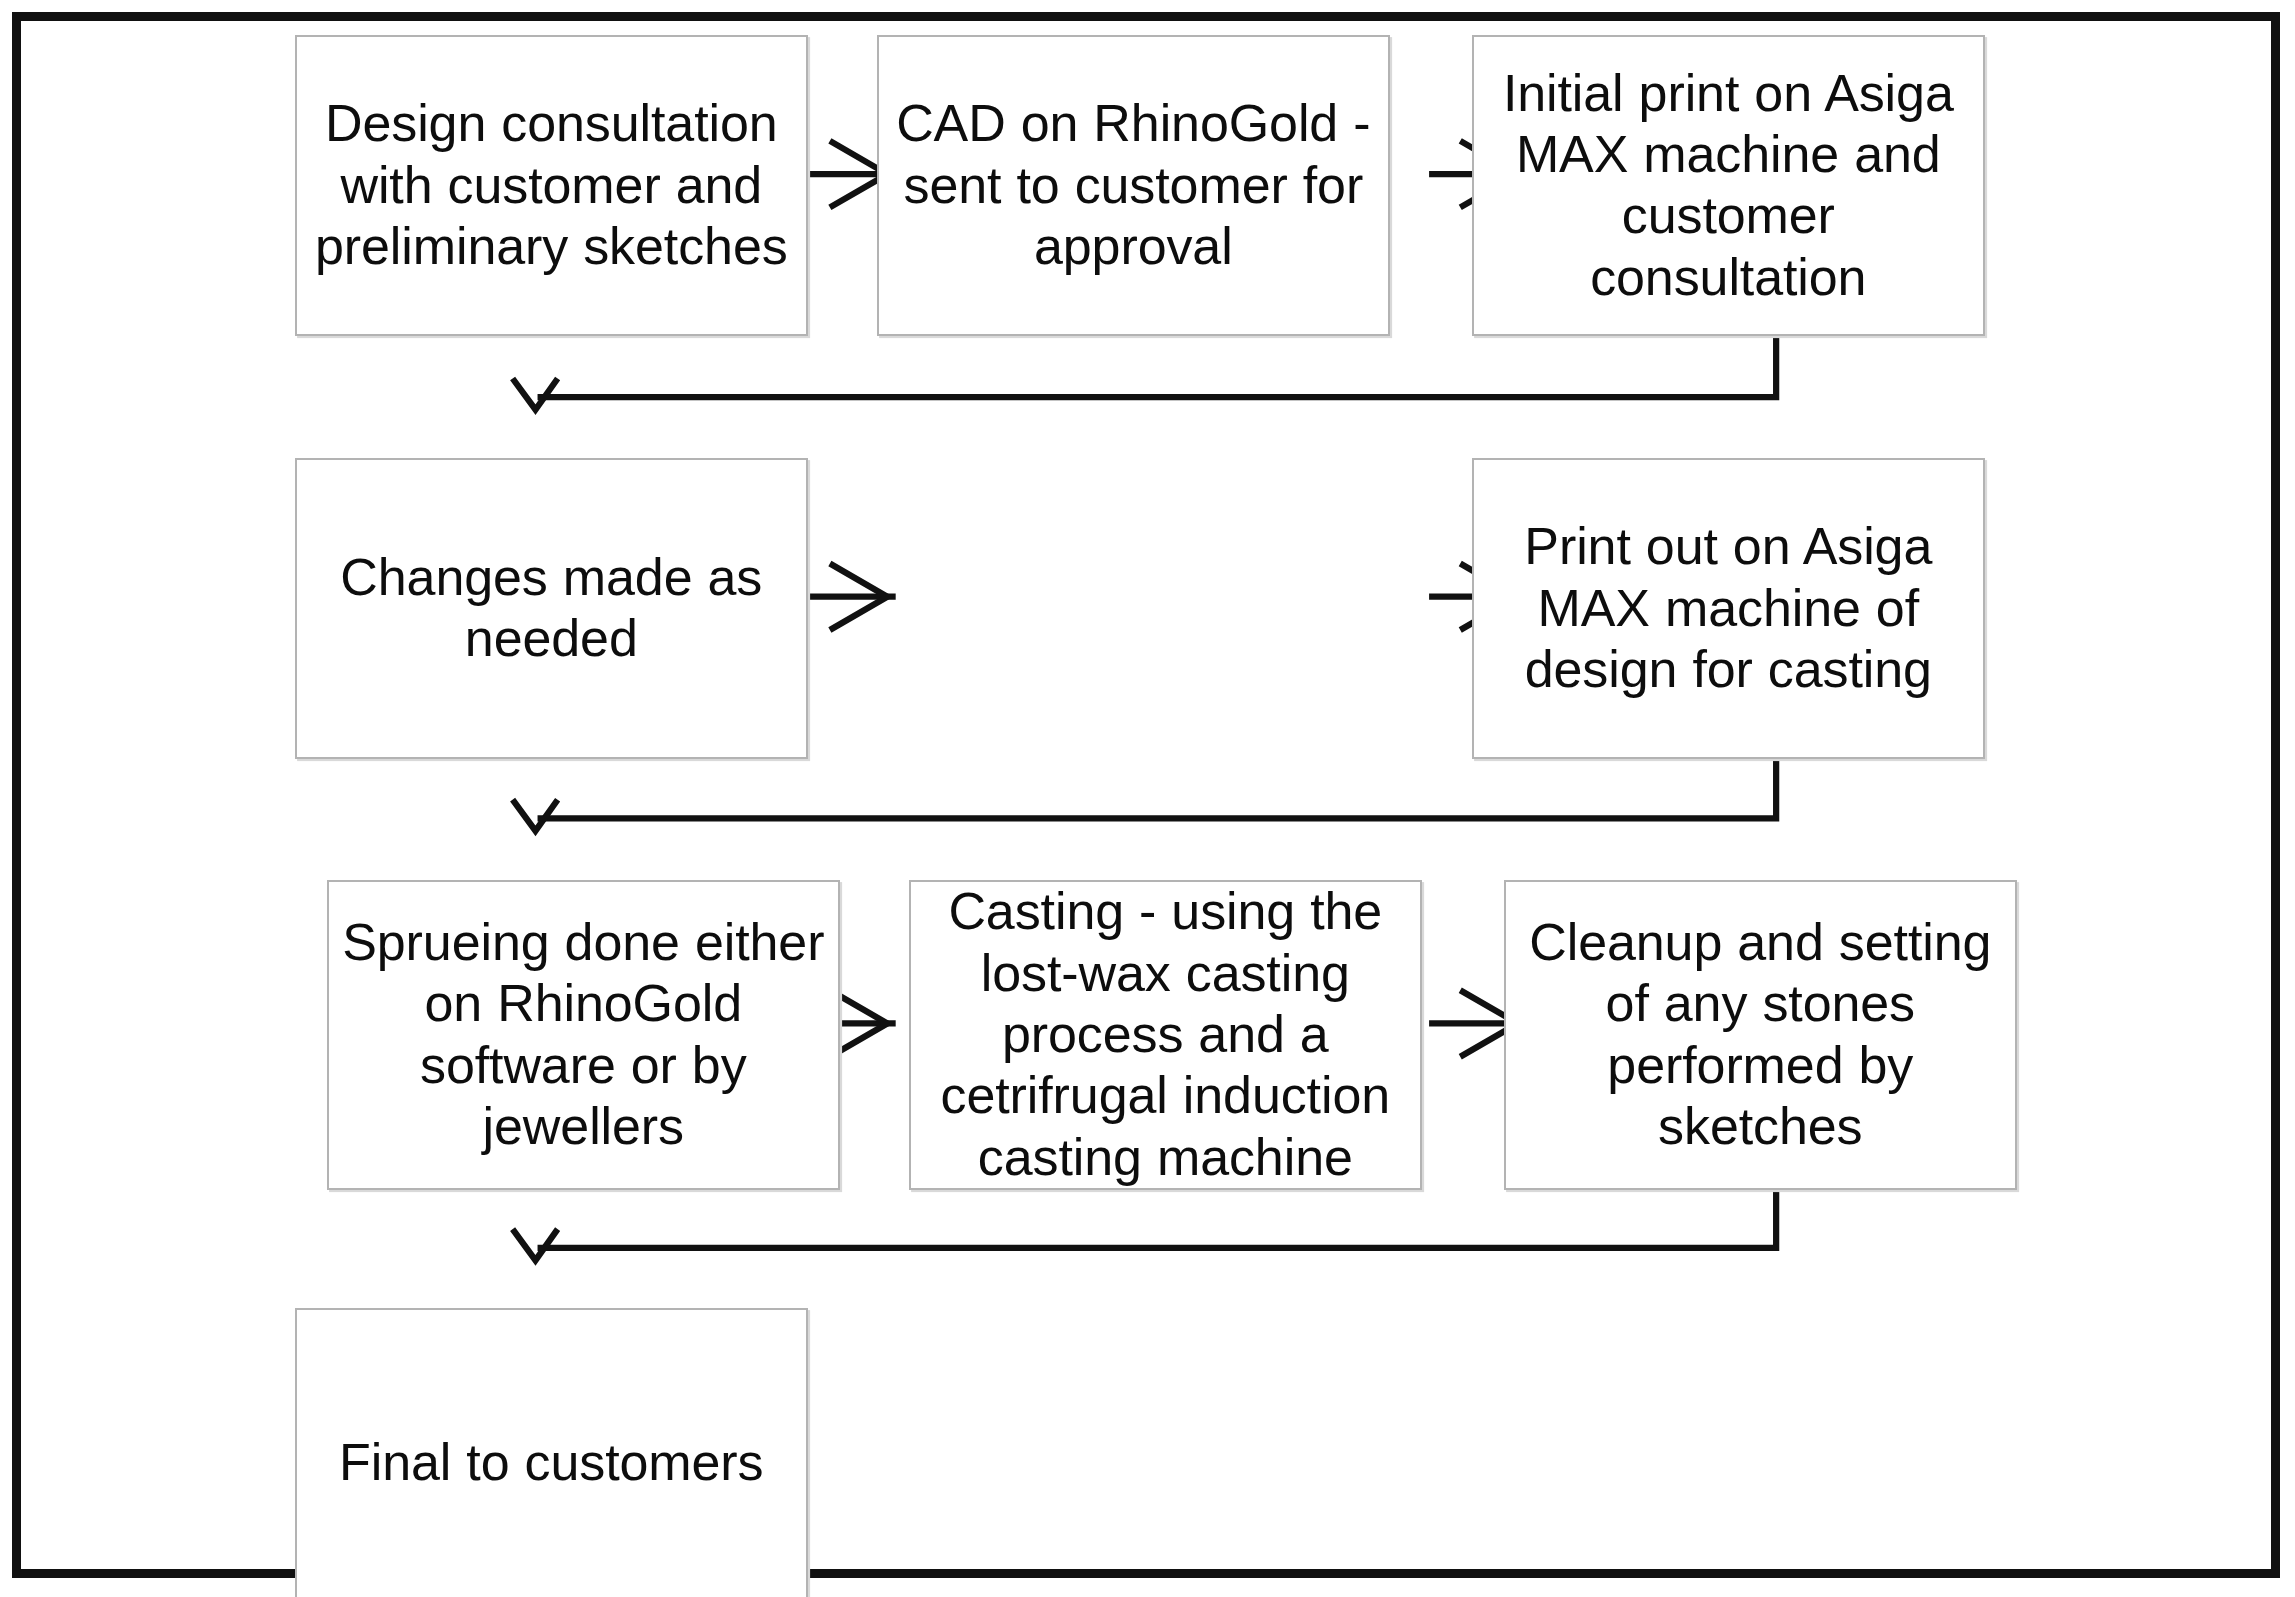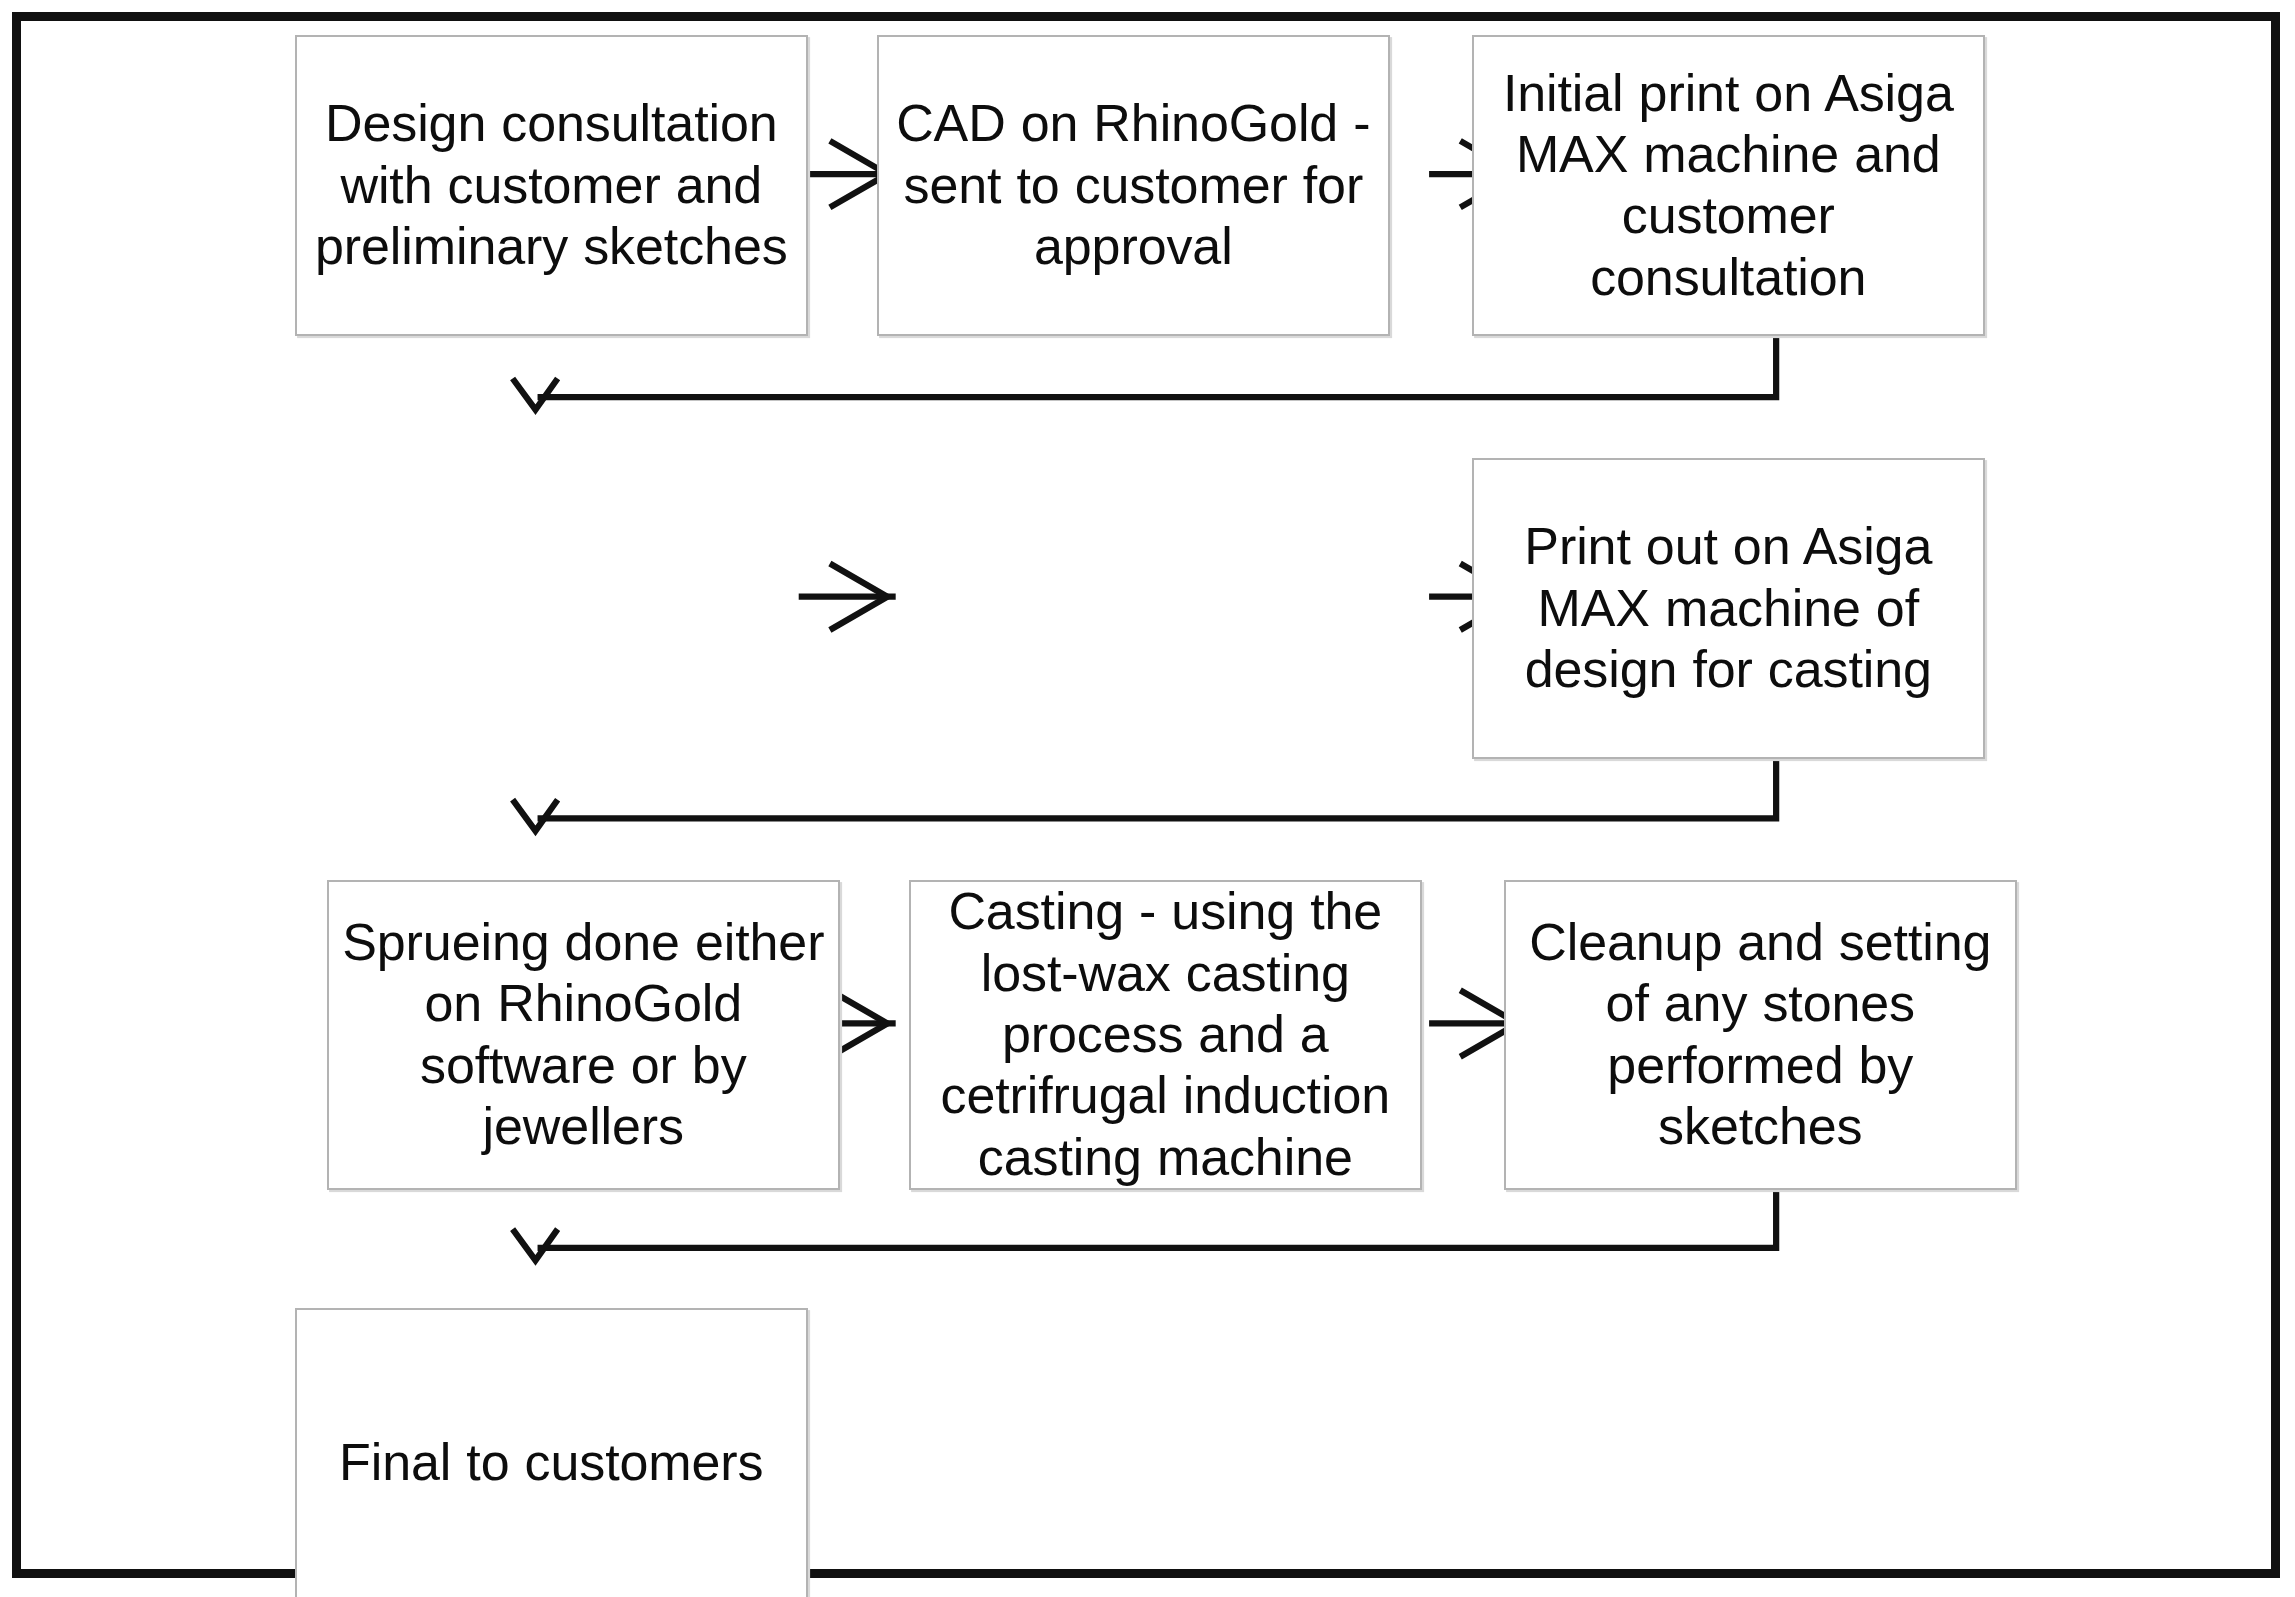--- a/index.html
+++ b/index.html
@@ -109,20 +109,23 @@
     <div class="node col1 row1">
       <span class="label">Design consultation with customer and preliminary sketches</span>
     </div>
     <div class="node col2 row1">
       <span class="label">CAD on RhinoGold - sent to customer for approval</span>
     </div>
     <div class="node col3 row1">
       <span class="label">Initial print on Asiga MAX machine and customer consultation</span>
     </div>
 
+    <div class="node col1 row2">
+      <span class="label">Changes made as needed</span>
+    </div>
     <div class="node col3 row2">
       <span class="label">Print out on Asiga MAX machine of design for casting</span>
     </div>
 
     <div class="node col1 row3">
       <span class="label">Sprueing done either on RhinoGold software or by jewellers</span>
     </div>
     <div class="node col2 row3">
       <span class="label">Casting - using the lost-wax casting process and a cetrifrugal induction casting machine</span>
     </div>

